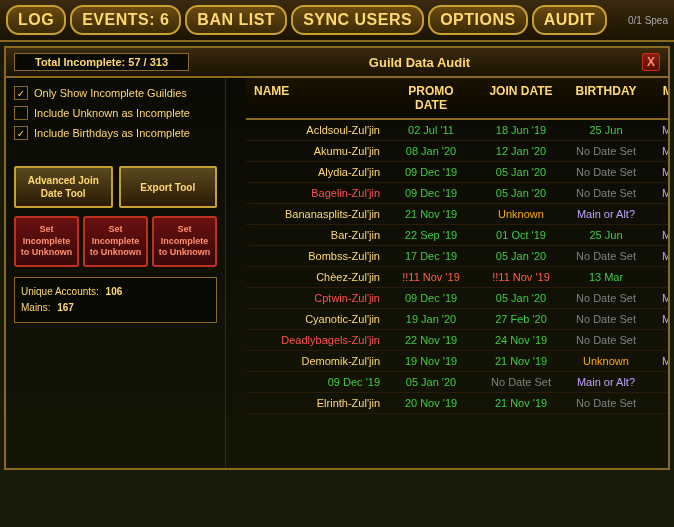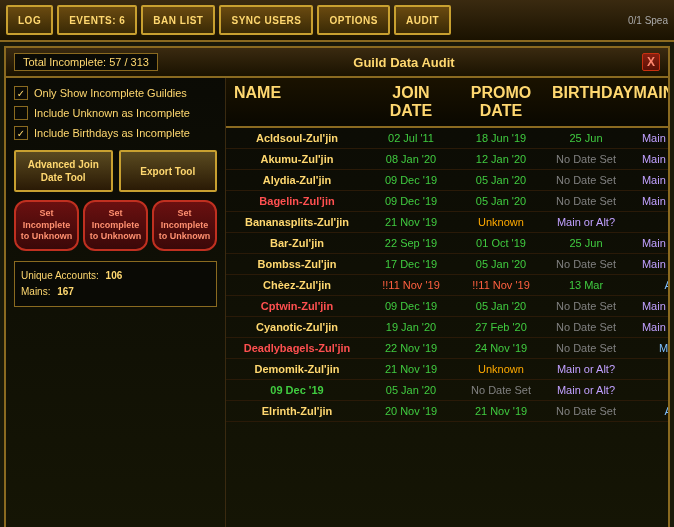--- a/index.html
+++ b/index.html
@@ -19,27 +19,27 @@
       background: linear-gradient(to bottom, #3a2a10, #1a1200);
       border-bottom: 2px solid #8a6a20;
       padding: 4px 6px;
       gap: 4px;
       height: 42px;
     }
     .nav-btn {
       background: linear-gradient(to bottom, #6a4a10, #3a2a05);
       border: 2px solid #c8a030;
       color: #ffd870;
-      font-size: 10px;
+      font-size: 16px;
       font-weight: bold;
       padding: 4px 10px;
       cursor: pointer;
       text-transform: uppercase;
       letter-spacing: 0.5px;
-      border-radius: 2px;
+      border-radius: 13px;
       height: 30px;
       display: flex;
       align-items: center;
     }
 
     .top-right-info {
       margin-left: auto;
       color: #aaa;
       font-size: 10px;
     }
@@ -66,42 +66,44 @@
       font-size: 13px;
       font-weight: bold;
       text-align: center;
       flex: 1;
     }
     .panel-total {
       color: #ffd870;
       font-size: 11px;
       background: #0a0a05;
       border: 1px solid #8a6a20;
-      padding: 2px 8px;
+      padding: 2px 20px;
       margin-right: 8px;
+      font-weight: bold;
     }
     .close-btn {
       background: linear-gradient(to bottom, #8a2010, #5a1005);
       border: 1px solid #c83010;
       color: #ff8870;
       width: 18px;
       height: 18px;
       display: flex;
       align-items: center;
       justify-content: center;
       cursor: pointer;
       font-size: 12px;
       font-weight: bold;
       border-radius: 2px;
     }
 
     
     .content-area {
       display: flex;
-      height: 450px;
+      height: 390px;
+      gap: 20px;
     }
 
     
     .left-controls {
       width: 220px;
       padding: 8px;
       border-right: 1px solid #3a2a10;
       display: flex;
       flex-direction: column;
       gap: 6px;
@@ -129,21 +131,21 @@
       font-size: 10px;
     }
     .checkbox-label {
       color: #ffd870;
       font-size: 11px;
     }
 
     .tool-buttons {
       display: flex;
       gap: 6px;
-      margin-top: 4px;
+      margin-top: 20px;
     }
     .tool-btn {
       flex: 1;
       background: linear-gradient(to bottom, #5a4a20, #2a1a05);
       border: 2px solid #c8a030;
       color: #ffd870;
       font-size: 10px;
       font-weight: bold;
       padding: 6px 4px;
       cursor: pointer;
@@ -161,21 +163,21 @@
       flex: 1;
       background: linear-gradient(to bottom, #6a1010, #3a0808);
       border: 2px solid #c03020;
       color: #ff9070;
       font-size: 9px;
       font-weight: bold;
       padding: 6px 2px;
       cursor: pointer;
       text-align: center;
       line-height: 1.3;
-      border-radius: 12px;
+      border-radius: 3px;
     }
 
     .unique-accounts {
       margin-top: 4px;
       background: #0a0a05;
       border: 1px solid #8a6a20;
       padding: 6px;
       color: #ffd870;
       font-size: 10px;
       line-height: 1.6;
@@ -191,21 +193,21 @@
 
     .table-header {
       display: grid;
       grid-template-columns: 140px 90px 90px 80px 90px;
       background: linear-gradient(to bottom, #1a1200, #0a0800);
       border-bottom: 2px solid #8a6a20;
       padding: 4px 0;
     }
     .th {
       color: #ffd870;
-      font-size: 16px;
+      font-size: 12px;
       font-weight: bold;
       padding: 2px 6px;
       text-align: center;
     }
     .th:first-child { text-align: left; padding-left: 8px; }
 
     .table-body {
       overflow-y: auto;
       flex: 1;
     }
@@ -218,21 +220,21 @@
       grid-template-columns: 140px 90px 90px 80px 90px;
       border-bottom: 1px solid #2a1a08;
       padding: 2px 0;
     }
 
     .td {
       font-size: 11px;
       padding: 2px 6px;
       text-align: center;
     }
-    .td:first-child { text-align: center; padding-left: 8px; font-weight: bold; }
+    .td:first-child { text-align: right; padding-left: 8px; }
   </style>
 </head>
 <body>
 
 <div class="top-nav">
   <button class="nav-btn">LOG</button>
   <button class="nav-btn">EVENTS: 6</button>
   <button class="nav-btn">BAN LIST</button>
   <button class="nav-btn">SYNC USERS</button>
   <button class="nav-btn">OPTIONS</button>
@@ -289,22 +291,22 @@
         <div>
           <span>Mains:</span>
           <span style="margin-left:4px;font-weight:bold;">167</span>
         </div>
       </div>
     </div>
 
     <div class="table-area">
       <div class="table-header">
         <div class="th">NAME</div>
+        <div class="th">PROMO DATE</div>
         <div class="th">JOIN DATE</div>
-        <div class="th">PROMO DATE</div>
         <div class="th">BIRTHDAY</div>
         <div class="th">MAIN/ALT</div>
       </div>
       <div class="table-body" id="table-body">
       <div class="table-row">
     <div class="td" style="color:#ffd870">Acldsoul-Zul'jin</div>
     <div class="td" style="color:#40cc40">02 Jul '11</div>
     <div class="td" style="color:#40cc40">18 Jun '19</div>
     <div class="td" style="color:#40cc40">25 Jun</div>
     <div class="td" style="color:#c0a0ff">Main or Alt?</div>
@@ -373,20 +375,21 @@
   </div>
           <div class="table-row">
     <div class="td" style="color:#ff5050">Deadlybagels-Zul'jin</div>
     <div class="td" style="color:#40cc40">22 Nov '19</div>
     <div class="td" style="color:#40cc40">24 Nov '19</div>
     <div class="td" style="color:#808080">No Date Set</div>
     <div class="td" style="color:#80c0ff">Main</div>
   </div>
           <div class="table-row">
     <div class="td" style="color:#ffd870">Demomik-Zul'jin</div>
+    <div class="td" style="color:#40cc40">19 Nov '19</div>
     <div class="td" style="color:#40cc40">21 Nov '19</div>
     <div class="td" style="color:#ffaa00">Unknown</div>
     <div class="td" style="color:#c0a0ff">Main or Alt?</div>
   </div>
           <div class="table-row">
     <div class="td" style="color:#40cc40">09 Dec '19</div>
     <div class="td" style="color:#40cc40">05 Jan '20</div>
     <div class="td" style="color:#808080">No Date Set</div>
     <div class="td" style="color:#c0a0ff">Main or Alt?</div>
   </div>

